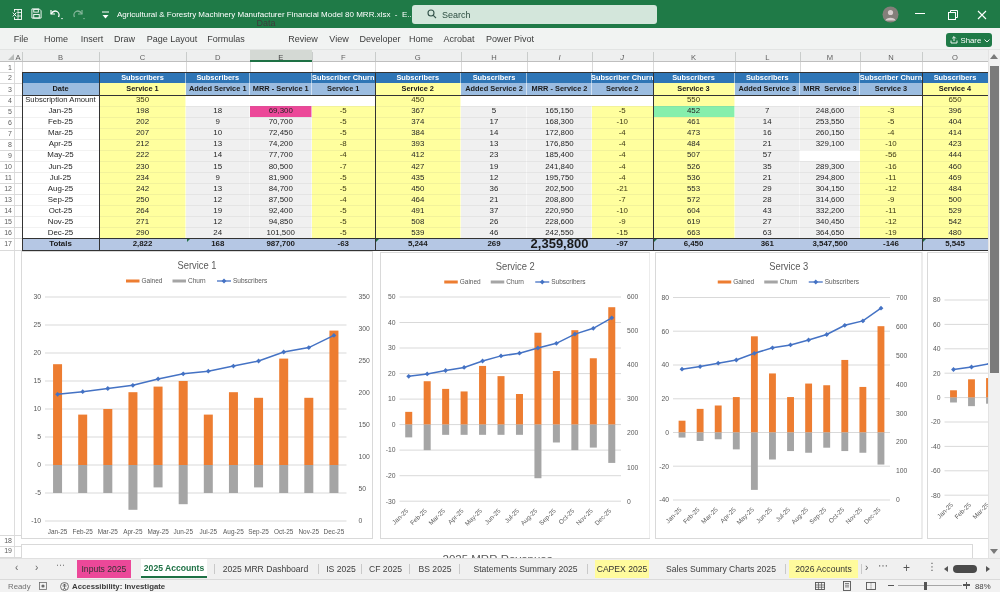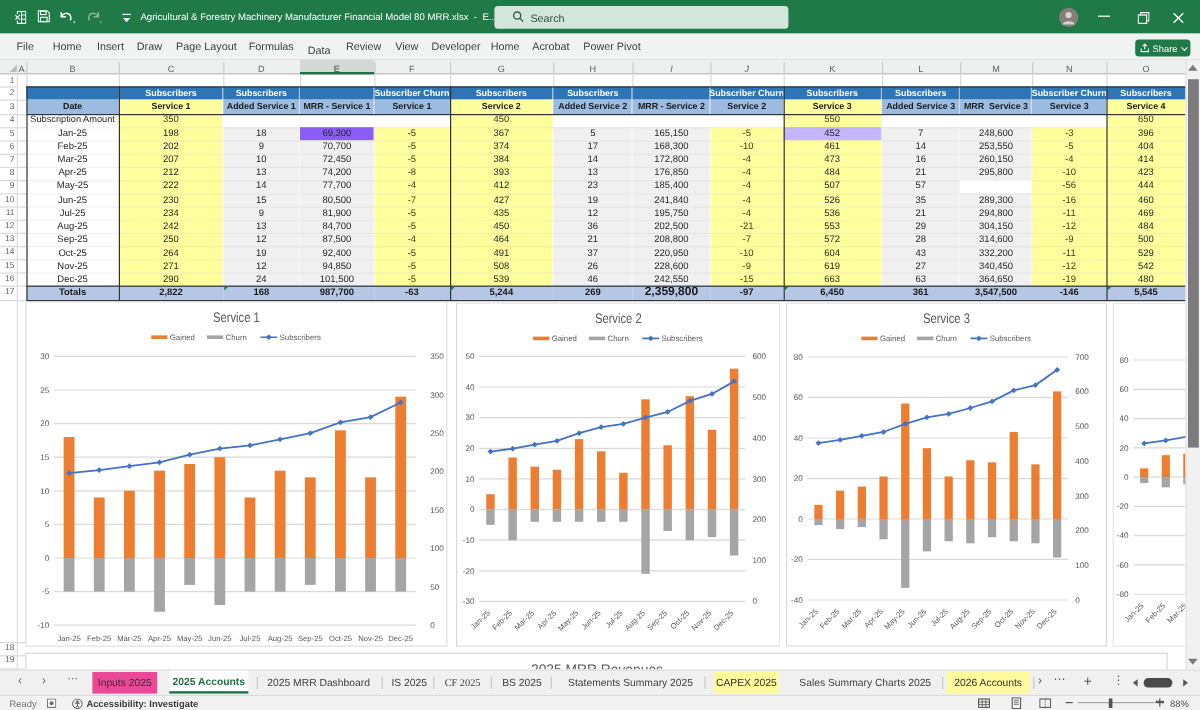--- a/index.html
+++ b/index.html
@@ -49,21 +49,21 @@
     <svg class="abs" style="left:977px;top:10px;" width="10" height="10" viewBox="0 0 10 10">
 <path d="M1 1 L9 9 M9 1 L1 9" stroke="#fff" stroke-width="1.1"></path>
 </svg>
     <div class="abs" style="left:0;top:28px;width:1000px;height:22px;background:#F1F3F2;border-bottom:1px solid #E2E4E3;"></div>
     <div class="abs" style="left:21px;top:34px;transform:translateX(-50%);font-size:9px;color:#3c3c3c;white-space:nowrap;">File</div>
     <div class="abs" style="left:56px;top:34px;transform:translateX(-50%);font-size:9px;color:#3c3c3c;white-space:nowrap;">Home</div>
     <div class="abs" style="left:92px;top:34px;transform:translateX(-50%);font-size:9px;color:#3c3c3c;white-space:nowrap;">Insert</div>
     <div class="abs" style="left:124.5px;top:34px;transform:translateX(-50%);font-size:9px;color:#3c3c3c;white-space:nowrap;">Draw</div>
     <div class="abs" style="left:172px;top:34px;transform:translateX(-50%);font-size:9px;color:#3c3c3c;white-space:nowrap;">Page Layout</div>
     <div class="abs" style="left:226px;top:34px;transform:translateX(-50%);font-size:9px;color:#3c3c3c;white-space:nowrap;">Formulas</div>
-    <div class="abs" style="left:266px;top:37px;transform:translateX(-50%);font-size:9px;color:#3c3c3c;white-space:nowrap;">Data</div>
+    <div class="abs" style="left:266px;top:18px;transform:translateX(-50%);font-size:9px;color:#3c3c3c;white-space:nowrap;">Data</div>
     <div class="abs" style="left:303px;top:34px;transform:translateX(-50%);font-size:9px;color:#3c3c3c;white-space:nowrap;">Review</div>
     <div class="abs" style="left:339px;top:34px;transform:translateX(-50%);font-size:9px;color:#3c3c3c;white-space:nowrap;">View</div>
     <div class="abs" style="left:380px;top:34px;transform:translateX(-50%);font-size:9px;color:#3c3c3c;white-space:nowrap;">Developer</div>
     <div class="abs" style="left:421px;top:34px;transform:translateX(-50%);font-size:9px;color:#3c3c3c;white-space:nowrap;">Home</div>
     <div class="abs" style="left:459px;top:34px;transform:translateX(-50%);font-size:9px;color:#3c3c3c;white-space:nowrap;">Acrobat</div>
     <div class="abs" style="left:510px;top:34px;transform:translateX(-50%);font-size:9px;color:#3c3c3c;white-space:nowrap;">Power Pivot</div>
     <div class="abs" style="left:945.5px;top:33px;width:46.5px;height:13.5px;background:#1F7A47;border-radius:3px;"></div>
     <svg class="abs" style="left:950px;top:36px;" width="8" height="8" viewBox="0 0 8 8">
 <path d="M1 4.5 v2.5 h6 v-2.5" fill="none" stroke="#fff" stroke-width="0.9"></path>
 <path d="M4 5 v-4.2 M2.2 2.4 L4 0.6 L5.8 2.4" fill="none" stroke="#fff" stroke-width="0.9"></path>
@@ -214,27 +214,27 @@
     <div class="cell" style="left:312px;top:94.54px;width:62.5px;height:11.07px;background:#fff;font-size:7.9px;color:#262626;"></div>
     <div class="cell" style="left:461px;top:94.54px;width:66px;height:11.07px;background:#fff;font-size:7.9px;color:#262626;"></div>
     <div class="cell" style="left:527px;top:94.54px;width:65px;height:11.07px;background:#fff;font-size:7.9px;color:#262626;"></div>
     <div class="cell" style="left:592px;top:94.54px;width:60.5px;height:11.07px;background:#fff;font-size:7.9px;color:#262626;"></div>
     <div class="cell" style="left:734.5px;top:94.54px;width:65.5px;height:11.07px;background:#fff;font-size:7.9px;color:#262626;"></div>
     <div class="cell" style="left:800px;top:94.54px;width:60px;height:11.07px;background:#fff;font-size:7.9px;color:#262626;"></div>
     <div class="cell" style="left:860px;top:94.54px;width:62px;height:11.07px;background:#fff;font-size:7.9px;color:#262626;"></div>
     <div class="cell" style="left:22px;top:105.61000000000001px;width:77px;height:11.07px;background:#fff;font-size:7.9px;color:#262626;">Jan-25</div>
     <div class="cell" style="left:99px;top:105.61000000000001px;width:87px;height:11.07px;background:#FFFF9E;font-size:7.9px;color:#262626;">198</div>
     <div class="cell" style="left:186px;top:105.61000000000001px;width:63.5px;height:11.07px;background:#F0F0F0;font-size:7.9px;color:#262626;">18</div>
-    <div class="cell" style="left:249.5px;top:105.61000000000001px;width:62.5px;height:11.07px;background:#8b5cf6;font-size:7.9px;color:#262626;">69,300</div>
+    <div class="cell" style="left:249.5px;top:105.61000000000001px;width:62.5px;height:11.07px;background:#ec4899;font-size:7.9px;color:#262626;">69,300</div>
     <div class="cell" style="left:312px;top:105.61000000000001px;width:62.5px;height:11.07px;background:#FFFF9E;font-size:7.9px;color:#3F3A16;">-5</div>
     <div class="cell" style="left:374.5px;top:105.61000000000001px;width:86.5px;height:11.07px;background:#FFFF9E;font-size:7.9px;color:#262626;">367</div>
     <div class="cell" style="left:461px;top:105.61000000000001px;width:66px;height:11.07px;background:#F0F0F0;font-size:7.9px;color:#262626;">5</div>
     <div class="cell" style="left:527px;top:105.61000000000001px;width:65px;height:11.07px;background:#F0F0F0;font-size:7.9px;color:#262626;">165,150</div>
     <div class="cell" style="left:592px;top:105.61000000000001px;width:60.5px;height:11.07px;background:#FFFF9E;font-size:7.9px;color:#3F3A16;">-5</div>
-    <div class="cell" style="left:652.5px;top:105.61000000000001px;width:82.0px;height:11.07px;background:#c4b5fd;font-size:7.9px;color:#262626;text-align:center;">452</div>
+    <div class="cell" style="left:652.5px;top:105.61000000000001px;width:82.0px;height:11.07px;background:#86efac;font-size:7.9px;color:#262626;text-align:center;">452</div>
     <div class="cell" style="left:734.5px;top:105.61000000000001px;width:65.5px;height:11.07px;background:#F0F0F0;font-size:7.9px;color:#262626;">7</div>
     <div class="cell" style="left:800px;top:105.61000000000001px;width:60px;height:11.07px;background:#F0F0F0;font-size:7.9px;color:#262626;">248,600</div>
     <div class="cell" style="left:860px;top:105.61000000000001px;width:62px;height:11.07px;background:#FFFF9E;font-size:7.9px;color:#3F3A16;">-3</div>
     <div class="cell" style="left:922px;top:105.61000000000001px;width:66px;height:11.07px;background:#FFFF9E;font-size:7.9px;color:#262626;">396</div>
     <div class="cell" style="left:22px;top:116.68px;width:77px;height:11.07px;background:#fff;font-size:7.9px;color:#262626;">Feb-25</div>
     <div class="cell" style="left:99px;top:116.68px;width:87px;height:11.07px;background:#FFFF9E;font-size:7.9px;color:#262626;">202</div>
     <div class="cell" style="left:186px;top:116.68px;width:63.5px;height:11.07px;background:#F0F0F0;font-size:7.9px;color:#262626;">9</div>
     <div class="cell" style="left:249.5px;top:116.68px;width:62.5px;height:11.07px;background:#F0F0F0;font-size:7.9px;color:#262626;">70,700</div>
     <div class="cell" style="left:312px;top:116.68px;width:62.5px;height:11.07px;background:#FFFF9E;font-size:7.9px;color:#3F3A16;">-5</div>
     <div class="cell" style="left:374.5px;top:116.68px;width:86.5px;height:11.07px;background:#FFFF9E;font-size:7.9px;color:#262626;">374</div>
@@ -264,21 +264,21 @@
     <div class="cell" style="left:99px;top:138.82px;width:87px;height:11.07px;background:#FFFF9E;font-size:7.9px;color:#262626;">212</div>
     <div class="cell" style="left:186px;top:138.82px;width:63.5px;height:11.07px;background:#F0F0F0;font-size:7.9px;color:#262626;">13</div>
     <div class="cell" style="left:249.5px;top:138.82px;width:62.5px;height:11.07px;background:#F0F0F0;font-size:7.9px;color:#262626;">74,200</div>
     <div class="cell" style="left:312px;top:138.82px;width:62.5px;height:11.07px;background:#FFFF9E;font-size:7.9px;color:#3F3A16;">-8</div>
     <div class="cell" style="left:374.5px;top:138.82px;width:86.5px;height:11.07px;background:#FFFF9E;font-size:7.9px;color:#262626;">393</div>
     <div class="cell" style="left:461px;top:138.82px;width:66px;height:11.07px;background:#F0F0F0;font-size:7.9px;color:#262626;">13</div>
     <div class="cell" style="left:527px;top:138.82px;width:65px;height:11.07px;background:#F0F0F0;font-size:7.9px;color:#262626;">176,850</div>
     <div class="cell" style="left:592px;top:138.82px;width:60.5px;height:11.07px;background:#FFFF9E;font-size:7.9px;color:#3F3A16;">-4</div>
     <div class="cell" style="left:652.5px;top:138.82px;width:82.0px;height:11.07px;background:#FFFF9E;font-size:7.9px;color:#262626;">484</div>
     <div class="cell" style="left:734.5px;top:138.82px;width:65.5px;height:11.07px;background:#F0F0F0;font-size:7.9px;color:#262626;">21</div>
-    <div class="cell" style="left:800px;top:138.82px;width:60px;height:11.07px;background:#F0F0F0;font-size:7.9px;color:#262626;">295,800</div>
+    <div class="cell" style="left:800px;top:138.82px;width:60px;height:11.07px;background:#F0F0F0;font-size:7.9px;color:#262626;">329,100</div>
     <div class="cell" style="left:860px;top:138.82px;width:62px;height:11.07px;background:#FFFF9E;font-size:7.9px;color:#3F3A16;">-10</div>
     <div class="cell" style="left:922px;top:138.82px;width:66px;height:11.07px;background:#FFFF9E;font-size:7.9px;color:#262626;">423</div>
     <div class="cell" style="left:22px;top:149.89000000000001px;width:77px;height:11.07px;background:#fff;font-size:7.9px;color:#262626;">May-25</div>
     <div class="cell" style="left:99px;top:149.89000000000001px;width:87px;height:11.07px;background:#FFFF9E;font-size:7.9px;color:#262626;">222</div>
     <div class="cell" style="left:186px;top:149.89000000000001px;width:63.5px;height:11.07px;background:#F0F0F0;font-size:7.9px;color:#262626;">14</div>
     <div class="cell" style="left:249.5px;top:149.89000000000001px;width:62.5px;height:11.07px;background:#F0F0F0;font-size:7.9px;color:#262626;">77,700</div>
     <div class="cell" style="left:312px;top:149.89000000000001px;width:62.5px;height:11.07px;background:#FFFF9E;font-size:7.9px;color:#3F3A16;">-4</div>
     <div class="cell" style="left:374.5px;top:149.89000000000001px;width:86.5px;height:11.07px;background:#FFFF9E;font-size:7.9px;color:#262626;">412</div>
     <div class="cell" style="left:461px;top:149.89000000000001px;width:66px;height:11.07px;background:#F0F0F0;font-size:7.9px;color:#262626;">23</div>
     <div class="cell" style="left:527px;top:149.89000000000001px;width:65px;height:11.07px;background:#F0F0F0;font-size:7.9px;color:#262626;">185,400</div>
@@ -386,21 +386,21 @@
     <div class="cell" style="left:800px;top:227.38000000000002px;width:60px;height:11.07px;background:#F0F0F0;font-size:7.9px;color:#262626;">364,650</div>
     <div class="cell" style="left:860px;top:227.38000000000002px;width:62px;height:11.07px;background:#FFFF9E;font-size:7.9px;color:#3F3A16;">-19</div>
     <div class="cell" style="left:922px;top:227.38000000000002px;width:66px;height:11.07px;background:#FFFF9E;font-size:7.9px;color:#262626;">480</div>
     <div class="cell" style="left:22px;top:238.45000000000002px;width:77px;height:11.07px;background:#B5C7E4;font-size:7.9px;color:#1a1a1a;font-weight:bold;">Totals</div>
     <div class="cell" style="left:99px;top:238.45000000000002px;width:87px;height:11.07px;background:#B5C7E4;font-size:7.9px;color:#1a1a1a;font-weight:bold;">2,822</div>
     <div class="cell" style="left:186px;top:238.45000000000002px;width:63.5px;height:11.07px;background:#B5C7E4;font-size:7.9px;color:#1a1a1a;font-weight:bold;">168</div>
     <div class="cell" style="left:249.5px;top:238.45000000000002px;width:62.5px;height:11.07px;background:#B5C7E4;font-size:7.9px;color:#1a1a1a;font-weight:bold;">987,700</div>
     <div class="cell" style="left:312px;top:238.45000000000002px;width:62.5px;height:11.07px;background:#B5C7E4;font-size:7.9px;color:#1a1a1a;font-weight:bold;">-63</div>
     <div class="cell" style="left:374.5px;top:238.45000000000002px;width:86.5px;height:11.07px;background:#B5C7E4;font-size:7.9px;color:#1a1a1a;font-weight:bold;">5,244</div>
     <div class="cell" style="left:461px;top:238.45000000000002px;width:66px;height:11.07px;background:#B5C7E4;font-size:7.9px;color:#1a1a1a;font-weight:bold;">269</div>
-    <div class="cell" style="left:527px;top:238.45000000000002px;width:65px;height:11.07px;background:#B5C7E4;font-size:10px;color:#1a1a1a;font-weight:bold;">2,359,800</div>
+    <div class="cell" style="left:527px;top:238.45000000000002px;width:65px;height:11.07px;background:#B5C7E4;font-size:13px;color:#1a1a1a;font-weight:bold;">2,359,800</div>
     <div class="cell" style="left:592px;top:238.45000000000002px;width:60.5px;height:11.07px;background:#B5C7E4;font-size:7.9px;color:#1a1a1a;font-weight:bold;">-97</div>
     <div class="cell" style="left:652.5px;top:238.45000000000002px;width:82.0px;height:11.07px;background:#B5C7E4;font-size:7.9px;color:#1a1a1a;font-weight:bold;">6,450</div>
     <div class="cell" style="left:734.5px;top:238.45000000000002px;width:65.5px;height:11.07px;background:#B5C7E4;font-size:7.9px;color:#1a1a1a;font-weight:bold;">361</div>
     <div class="cell" style="left:800px;top:238.45000000000002px;width:60px;height:11.07px;background:#B5C7E4;font-size:7.9px;color:#1a1a1a;font-weight:bold;">3,547,500</div>
     <div class="cell" style="left:860px;top:238.45000000000002px;width:62px;height:11.07px;background:#B5C7E4;font-size:7.9px;color:#1a1a1a;font-weight:bold;">-146</div>
     <div class="cell" style="left:922px;top:238.45000000000002px;width:66px;height:11.07px;background:#B5C7E4;font-size:7.9px;color:#1a1a1a;font-weight:bold;">5,545</div>
     <div class="abs" style="left:185px;top:72.4px;width:1px;height:166.05px;background:rgba(255,255,255,0.55);"></div>
     <div class="abs" style="left:248.5px;top:72.4px;width:1px;height:166.05px;background:rgba(255,255,255,0.55);"></div>
     <div class="abs" style="left:311px;top:72.4px;width:1px;height:166.05px;background:rgba(255,255,255,0.55);"></div>
     <div class="abs" style="left:460px;top:72.4px;width:1px;height:166.05px;background:rgba(255,255,255,0.55);"></div>
@@ -774,21 +774,21 @@
     <div class="abs" style="left:989.5px;top:66px;width:9px;height:307px;background:#7B7B7B;"></div>
     <div class="abs" style="left:990px;top:549px;width:0;height:0;border-left:4px solid transparent;border-right:4px solid transparent;border-top:5px solid #7a7a7a;"></div>
     <div class="abs" style="left:0;top:558px;width:1000px;height:21px;background:#F0F0F0;border-top:1px solid #E0E0E0;"></div>
     <div class="abs" style="left:15px;top:562px;font-size:10px;color:#616161;">‹</div>
     <div class="abs" style="left:35px;top:562px;font-size:10px;color:#616161;">›</div>
     <div class="abs" style="left:56px;top:560px;font-size:9px;color:#616161;letter-spacing:0.5px;">⋯</div>
     <div class="abs" style="left:76.5px;top:560px;width:54.900000000000006px;height:18px;background:#ec4899;display:flex;align-items:center;justify-content:center;font-size:8.6px;color:#333;white-space:nowrap;">Inputs 2025</div>
     <div class="abs" style="left:141px;top:559px;width:66px;height:19px;background:#fff;border-bottom:2px solid #1E7145;display:flex;align-items:center;justify-content:center;font-size:8.6px;font-weight:bold;color:#1E7145;white-space:nowrap;">2025 Accounts</div>
     <div class="abs" style="left:219px;top:560px;width:93px;height:18px;display:flex;align-items:center;justify-content:center;font-size:8.6px;color:#404040;white-space:nowrap;">2025 MRR Dashboard</div>
     <div class="abs" style="left:325px;top:560px;width:32px;height:18px;display:flex;align-items:center;justify-content:center;font-size:8.6px;color:#404040;white-space:nowrap;">IS 2025</div>
-    <div class="abs" style="left:367px;top:560px;width:37px;height:18px;display:flex;align-items:center;justify-content:center;font-size:8.6px;color:#404040;white-space:nowrap;font-family:Liberation Serif, serif;">CF 2025</div>
+    <div class="abs" style="left:367px;top:560px;width:37px;height:18px;display:flex;align-items:center;justify-content:center;font-size:8.6px;color:#404040;white-space:nowrap;">CF 2025</div>
     <div class="abs" style="left:417px;top:560px;width:36px;height:18px;display:flex;align-items:center;justify-content:center;font-size:8.6px;color:#404040;white-space:nowrap;">BS 2025</div>
     <div class="abs" style="left:468px;top:560px;width:115px;height:18px;display:flex;align-items:center;justify-content:center;font-size:8.6px;color:#404040;white-space:nowrap;">Statements Summary 2025</div>
     <div class="abs" style="left:595px;top:560px;width:54px;height:18px;background:#FFFB9D;display:flex;align-items:center;justify-content:center;font-size:8.6px;color:#333;white-space:nowrap;">CAPEX 2025</div>
     <div class="abs" style="left:661px;top:560px;width:120px;height:18px;display:flex;align-items:center;justify-content:center;font-size:8.6px;color:#404040;white-space:nowrap;">Sales Summary Charts 2025</div>
     <div class="abs" style="left:789px;top:560px;width:69px;height:18px;background:#FFFB9D;display:flex;align-items:center;justify-content:center;font-size:8.6px;color:#333;white-space:nowrap;">2026 Accounts</div>
     <div class="abs" style="left:213.5px;top:564px;width:1px;height:10px;background:#C9C9C9;"></div>
     <div class="abs" style="left:317.5px;top:564px;width:1px;height:10px;background:#C9C9C9;"></div>
     <div class="abs" style="left:361px;top:564px;width:1px;height:10px;background:#C9C9C9;"></div>
     <div class="abs" style="left:409px;top:564px;width:1px;height:10px;background:#C9C9C9;"></div>
     <div class="abs" style="left:459px;top:564px;width:1px;height:10px;background:#C9C9C9;"></div>

